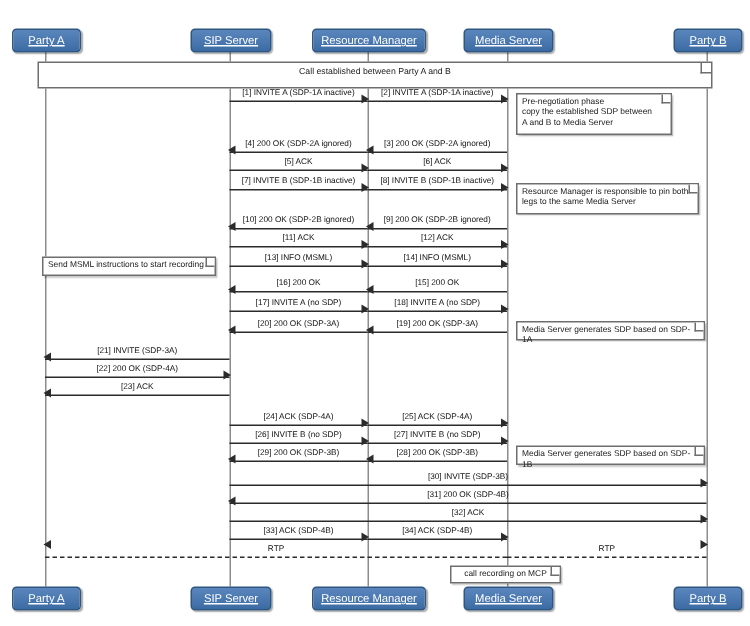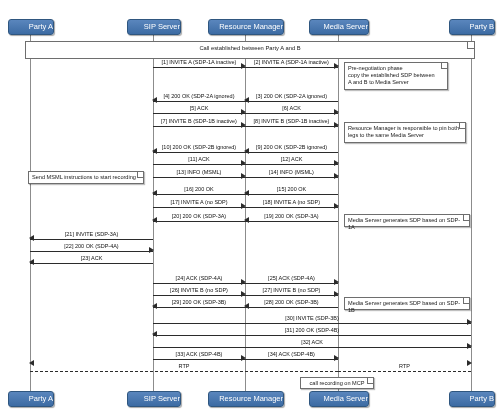--- a/index.html
+++ b/index.html
@@ -13,25 +13,26 @@
 
   
   .actor{
     position:absolute;
     background:#4472a8;
     background:linear-gradient(#5a86bd,#3c6ba3);
     border:1px solid #2f567f;
     border-radius:3px;
     color:#ffffff;
     font-size:7.5px;
-    text-align:right;
+    text-align:center;
     line-height:14px;
     height:14px;
     box-shadow:1px 1px 1px rgba(0,0,0,.35);
     white-space:nowrap;
+    text-decoration:underline;
   }
 
   
   .lifeline{
     position:absolute;
     width:1px;
     background:#8c8c8c;
   }
 
   

